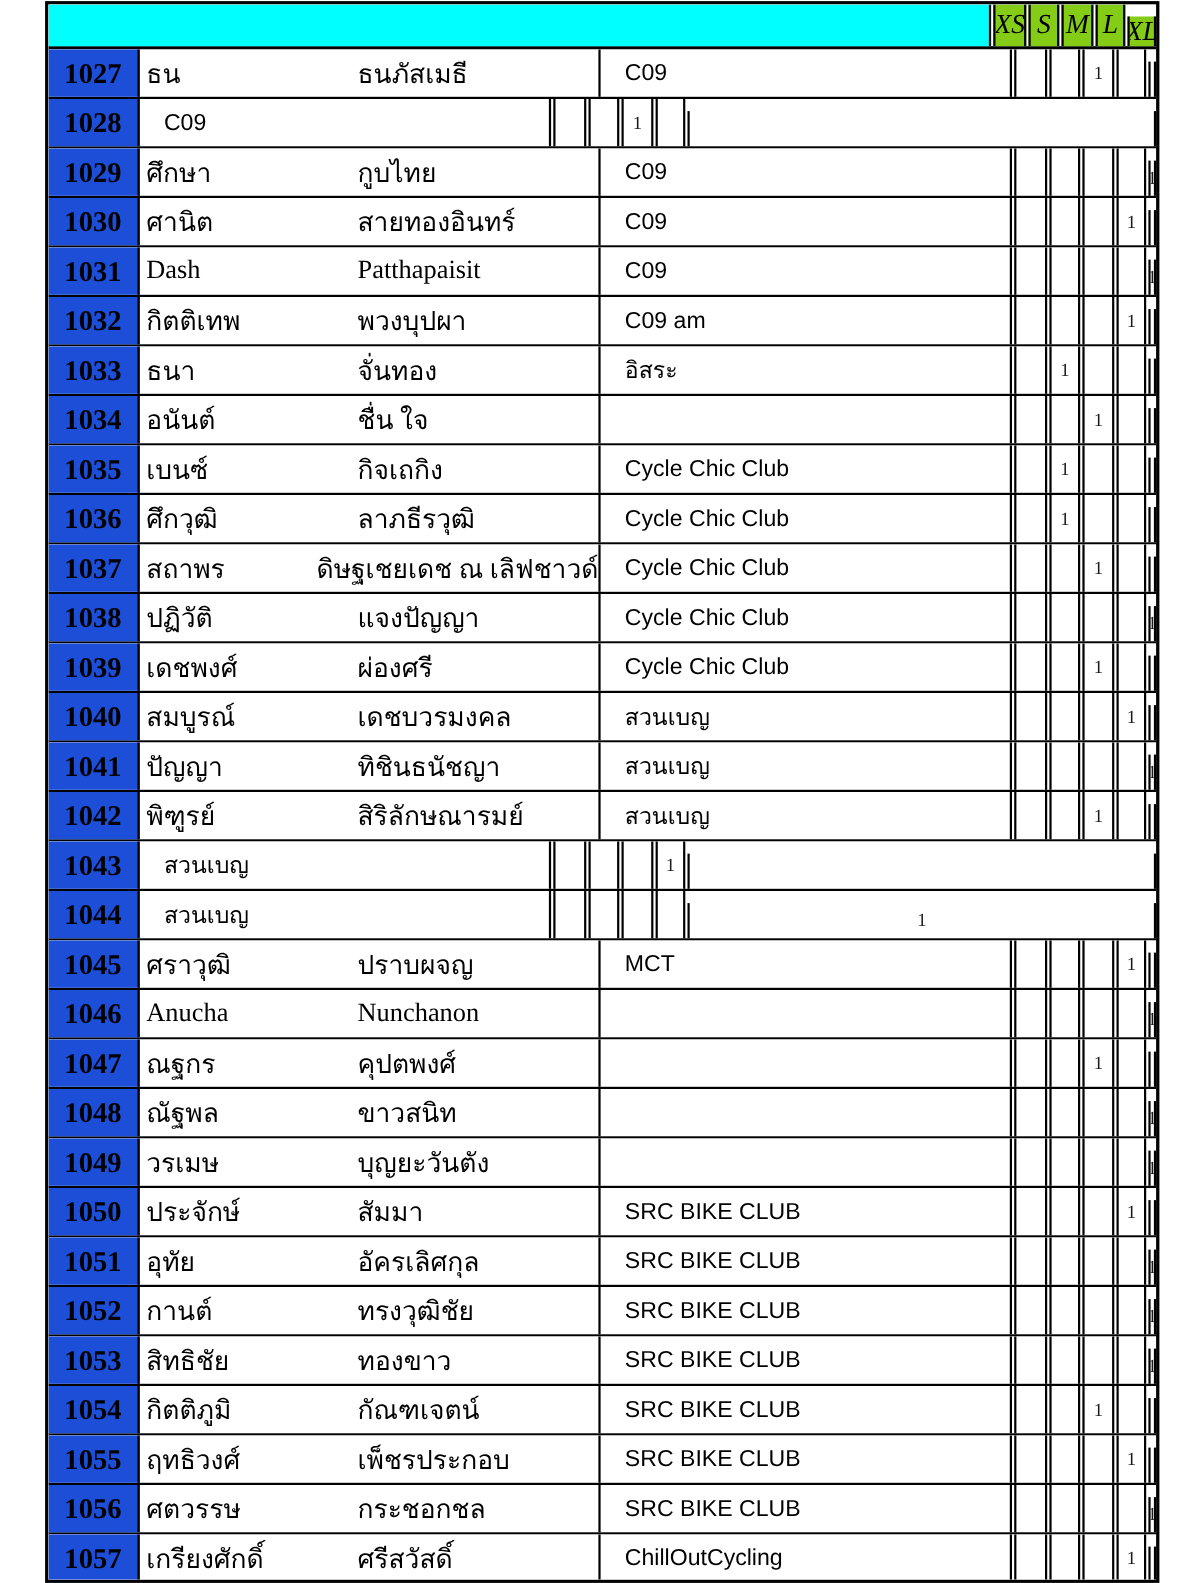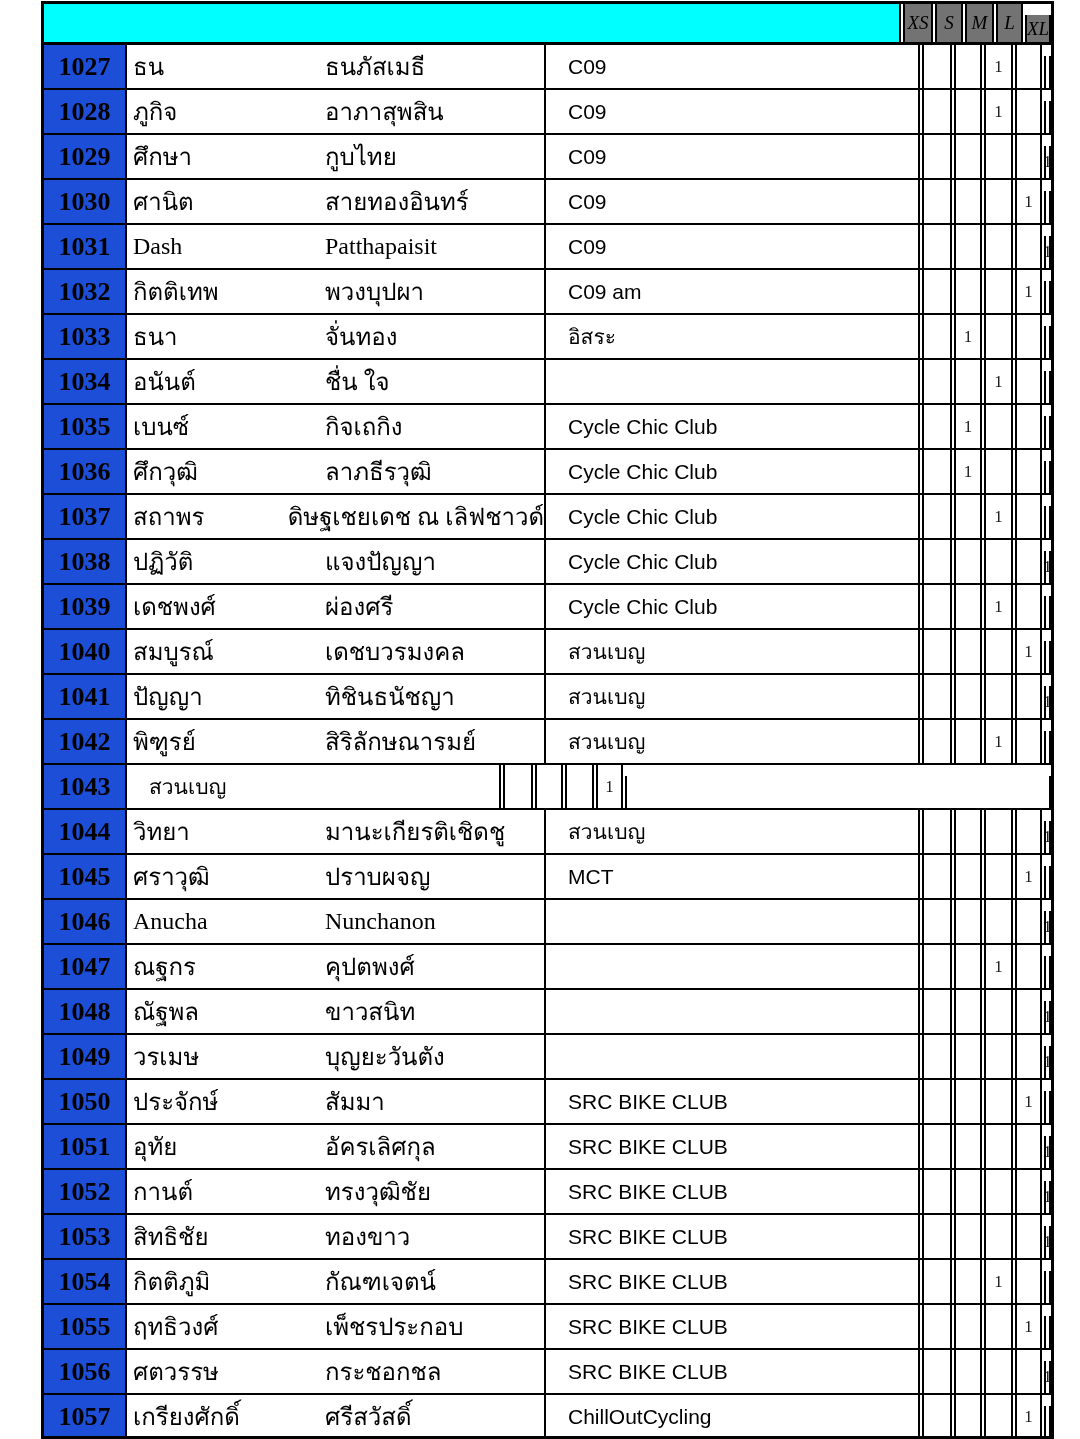--- a/index.html
+++ b/index.html
@@ -77,24 +77,24 @@
   .size.xs { width: 30px; }
   .size.s  { width: 28px; }
   .size.m  { width: 29px; }
   .size.l  { width: 27px; }
   .size.xl { flex: 1; margin-top: 11px; }
   .header-row .main {
     width: 857px;
     background: #00ffff;
   }
   .header-row .size {
-    background: #737373;
+    background: #84cc16;
     font-family: "Liberation Serif", serif;
     font-style: italic;
-    font-size: 19px;
+    font-size: 25px;
     color: #000;
   }
 </style>
 </head>
 <body>
 
 <div class="sheet">
   <div class="row header-row">
     <div class="cell main"></div>
     <div class="cell size xs">XS</div>
@@ -112,24 +112,20 @@
         </div>
         <div class="cell club">C09</div>
         <div class="cell size xs"></div>
         <div class="cell size s"></div>
         <div class="cell size m">1</div>
         <div class="cell size l"></div>
         <div class="cell size xl"></div>
       </div>
       <div class="row">
         <div class="cell num">1028</div>
-        <div class="cell name">
-          <span class="fname">ภูกิจ</span>
-          <span class="lname">อาภาสุพสิน</span>
-        </div>
         <div class="cell club">C09</div>
         <div class="cell size xs"></div>
         <div class="cell size s"></div>
         <div class="cell size m">1</div>
         <div class="cell size l"></div>
         <div class="cell size xl"></div>
       </div>
       <div class="row">
         <div class="cell num">1029</div>
         <div class="cell name">
@@ -316,24 +312,20 @@
         <div class="cell num">1043</div>
         <div class="cell club">สวนเบญ</div>
         <div class="cell size xs"></div>
         <div class="cell size s"></div>
         <div class="cell size m"></div>
         <div class="cell size l">1</div>
         <div class="cell size xl"></div>
       </div>
       <div class="row">
         <div class="cell num">1044</div>
-        <div class="cell name">
-          <span class="fname">วิทยา</span>
-          <span class="lname">มานะเกียรติเชิดชู</span>
-        </div>
         <div class="cell club">สวนเบญ</div>
         <div class="cell size xs"></div>
         <div class="cell size s"></div>
         <div class="cell size m"></div>
         <div class="cell size l"></div>
         <div class="cell size xl">1</div>
       </div>
       <div class="row">
         <div class="cell num">1045</div>
         <div class="cell name">

